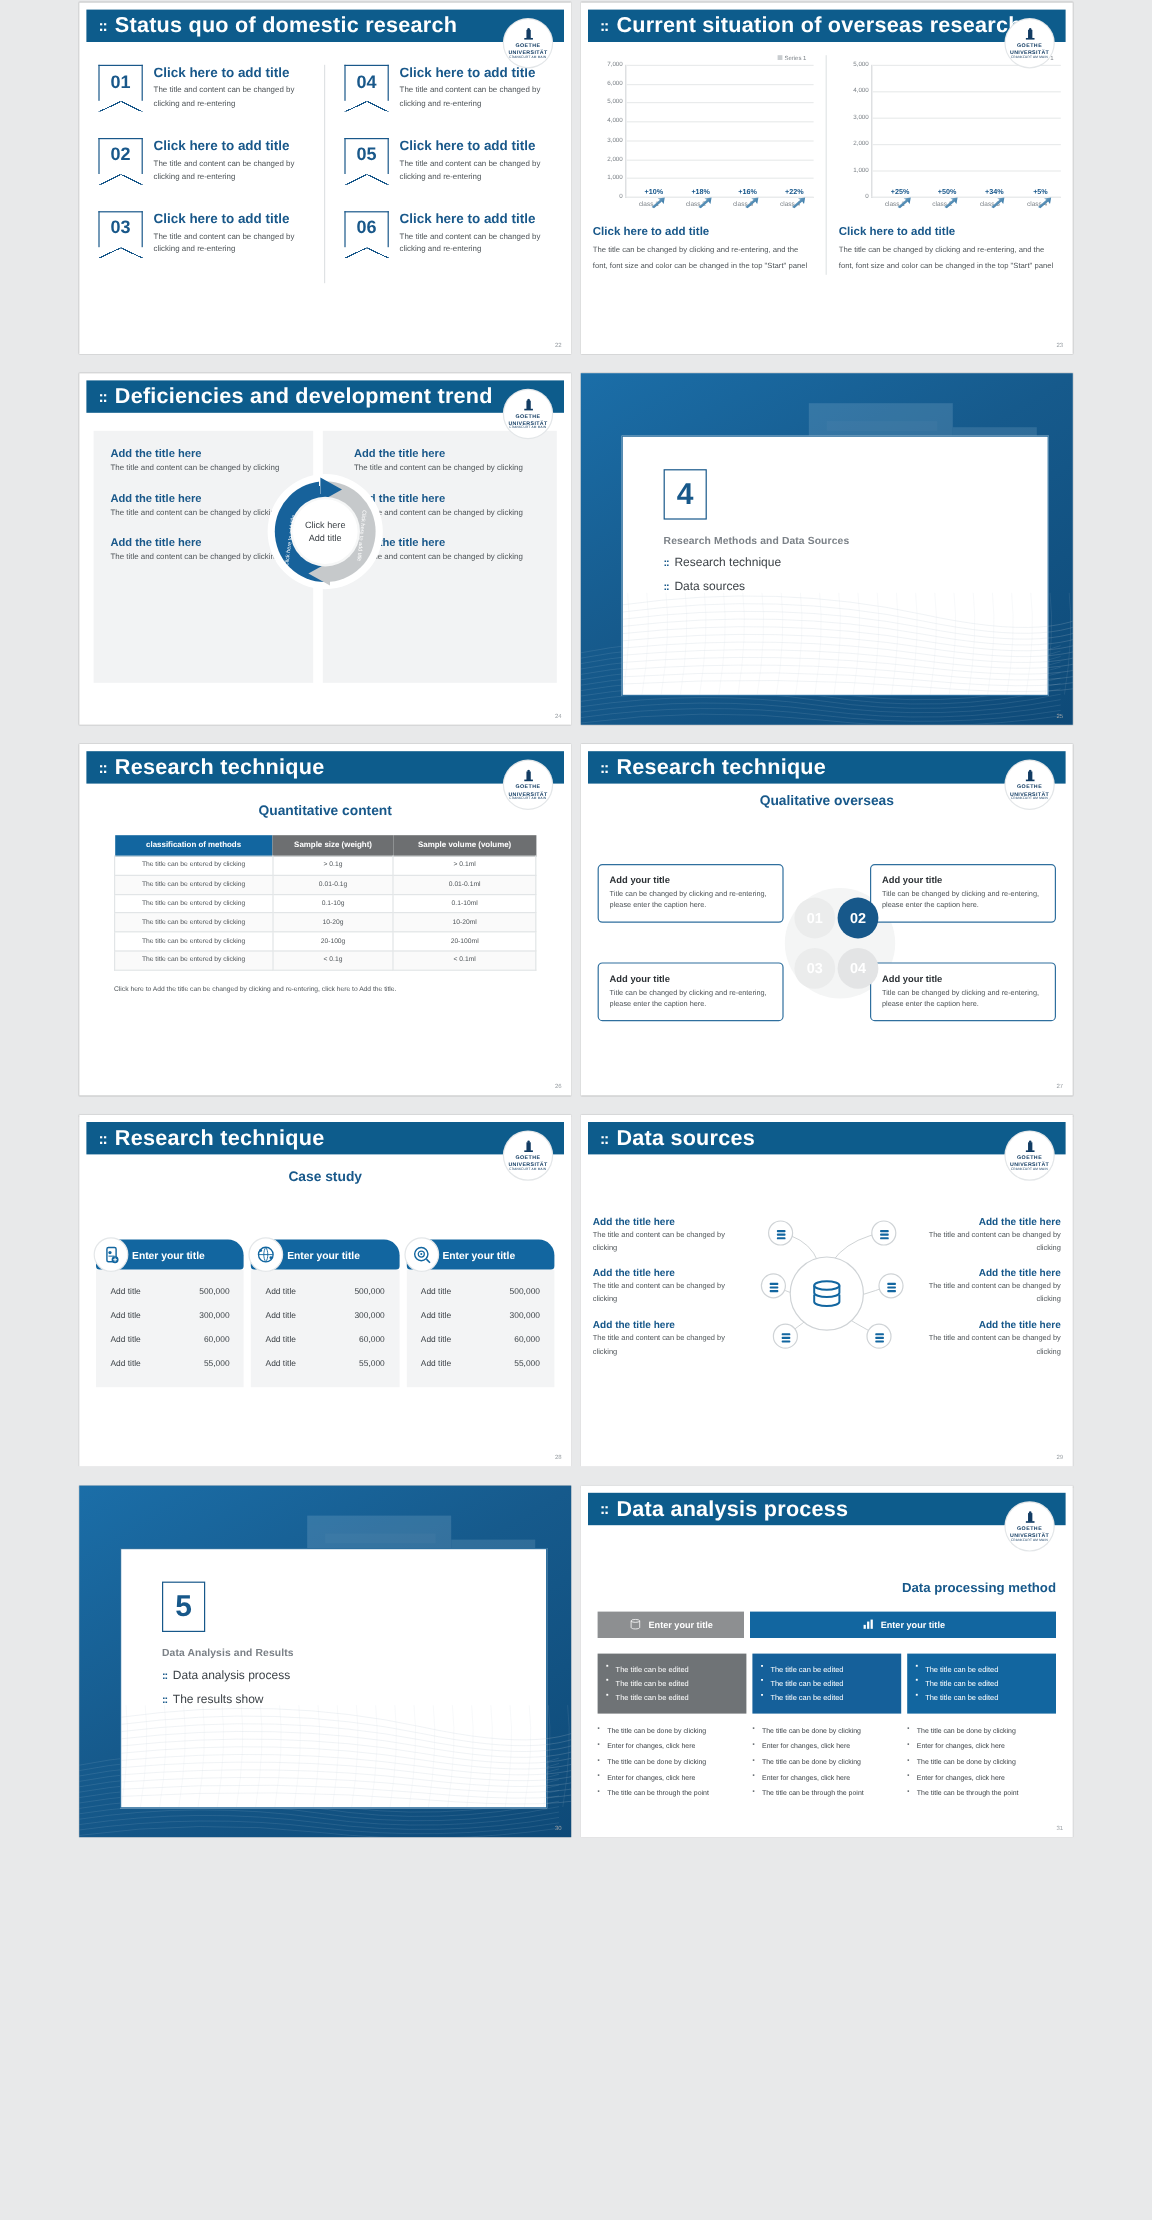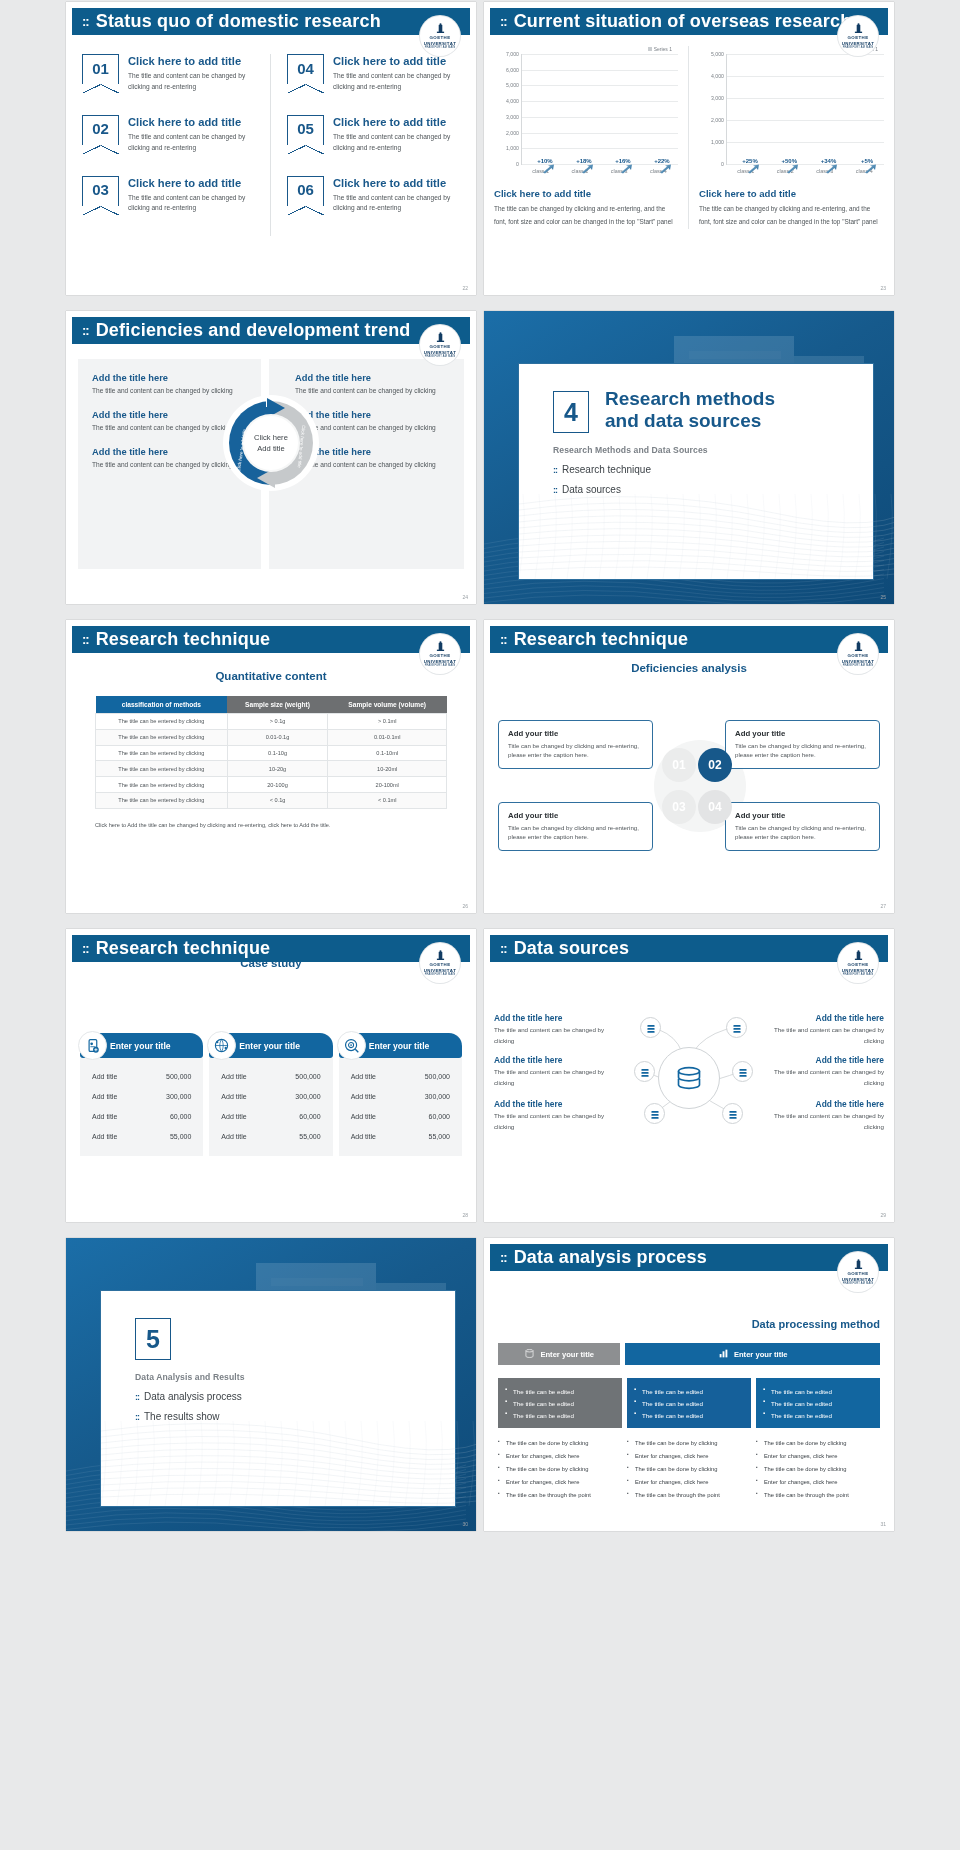--- a/index.html
+++ b/index.html
@@ -591,24 +591,20 @@
           <path d="M304 95 Q 312 45 308 10" fill="none" stroke="#b9c6d2" stroke-width=".35" opacity=".55"></path>
           <path d="M320 95 Q 328 45 324 10" fill="none" stroke="#b9c6d2" stroke-width=".35" opacity=".55"></path>
           <path d="M336 95 Q 344 45 340 10" fill="none" stroke="#b9c6d2" stroke-width=".35" opacity=".55"></path>
           <path d="M352 95 Q 360 45 356 10" fill="none" stroke="#b9c6d2" stroke-width=".35" opacity=".55"></path>
           <path d="M368 95 Q 376 45 372 10" fill="none" stroke="#b9c6d2" stroke-width=".35" opacity=".55"></path>
           <path d="M384 95 Q 392 45 388 10" fill="none" stroke="#b9c6d2" stroke-width=".35" opacity=".55"></path>
           <path d="M400 95 Q 408 45 404 10" fill="none" stroke="#b9c6d2" stroke-width=".35" opacity=".55"></path>
         </svg>
      <div style="position:relative">
        <div class="dnum">4</div>
-       <div style="overflow:hidden">
-         <div class="dttl">Research methods</div>
-         <div class="dttl">and data sources</div>
-       </div>
        <div style="clear:both"></div>
        <div class="dsub">Research Methods and Data Sources</div>
        <div class="dli"><b>::</b><span>Research technique</span></div>
           <div class="dli"><b>::</b><span>Data sources</span></div>
      </div>
    </div>
       <div class="pageno">25</div>
     </div>
     <div class="slide">
       <div class="hdr">
@@ -678,21 +674,21 @@
       <div class="logo">
   <svg class="crest" viewBox="0 0 20 24">
     <rect x="6" y="4" width="8" height="16" fill="#123c63"></rect>
           <circle cx="10" cy="3" r="2.4" fill="#123c63"></circle>
     <rect x="2" y="19" width="16" height="3" fill="#123c63"></rect>
         </svg>
   <div class="l1">GOETHE</div>
   <div class="l2">UNIVERSITÄT</div>
   <div class="l3">FRANKFURT AM MAIN</div>
       </div>
- <div class="sect" style="margin-top:42px">Deficiencies analysis</div>
+ <div class="sect" style="margin-top:42px">Qualitative overseas</div>
  <div class="q">
         <div class="qhalo"></div>
  <div class="qc tl">
    <div class="t">Add your title</div>
    <div class="d">Title can be changed by clicking and re-entering, please enter the caption here.</div>
         </div>
         <div class="qc tr">
    <div class="t">Add your title</div>
    <div class="d">Title can be changed by clicking and re-entering, please enter the caption here.</div>
         </div>
@@ -719,21 +715,21 @@
       <div class="logo">
   <svg class="crest" viewBox="0 0 20 24">
     <rect x="6" y="4" width="8" height="16" fill="#123c63"></rect>
           <circle cx="10" cy="3" r="2.4" fill="#123c63"></circle>
     <rect x="2" y="19" width="16" height="3" fill="#123c63"></rect>
         </svg>
   <div class="l1">GOETHE</div>
   <div class="l2">UNIVERSITÄT</div>
   <div class="l3">FRANKFURT AM MAIN</div>
       </div>
- <div class="sect" style="margin-top:28px">Case study</div>
+ <div class="sect" style="margin-top:46px">Case study</div>
  <div class="cs">
         <div class="cscol">
    <div class="cshead">
      <div class="csicon">
               <svg width="17" height="17" viewBox="0 0 20 20">
                 <rect x="6" y="3" width="9" height="14" rx="1.5" fill="none" stroke="#1266a0" stroke-width="1.4"></rect>
                 <circle cx="9" cy="8" r="1.6" fill="#1266a0"></circle>
                 <rect x="7.5" y="11" width="6" height="1" fill="#1266a0"></rect>
                 <circle cx="14" cy="15" r="3.4" fill="#1266a0"></circle>
                 <path d="M14 13.2v3.6M12.2 15h3.6" stroke="#fff" stroke-width="1"></path>

